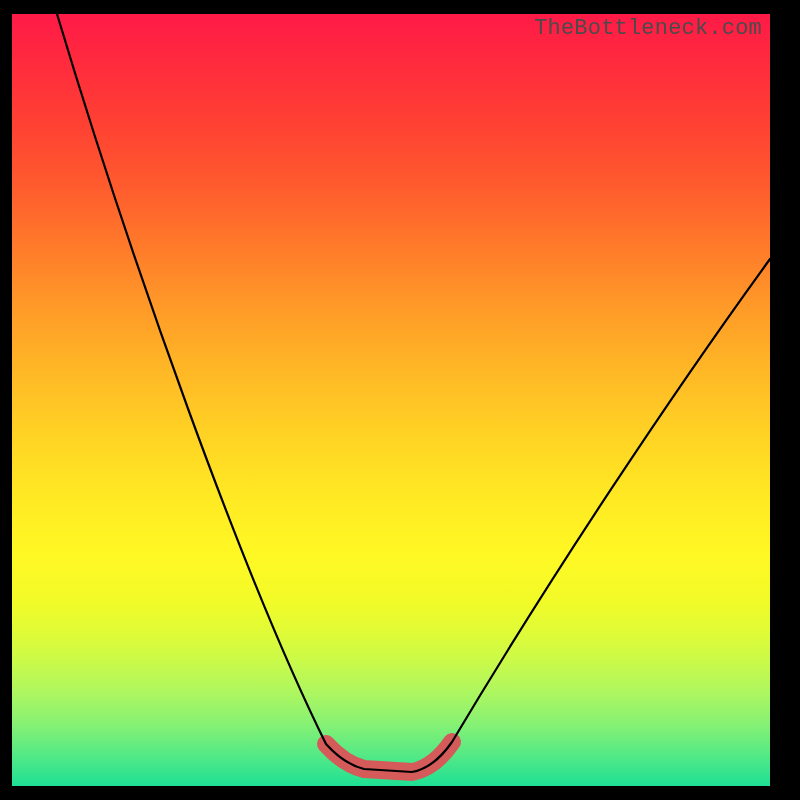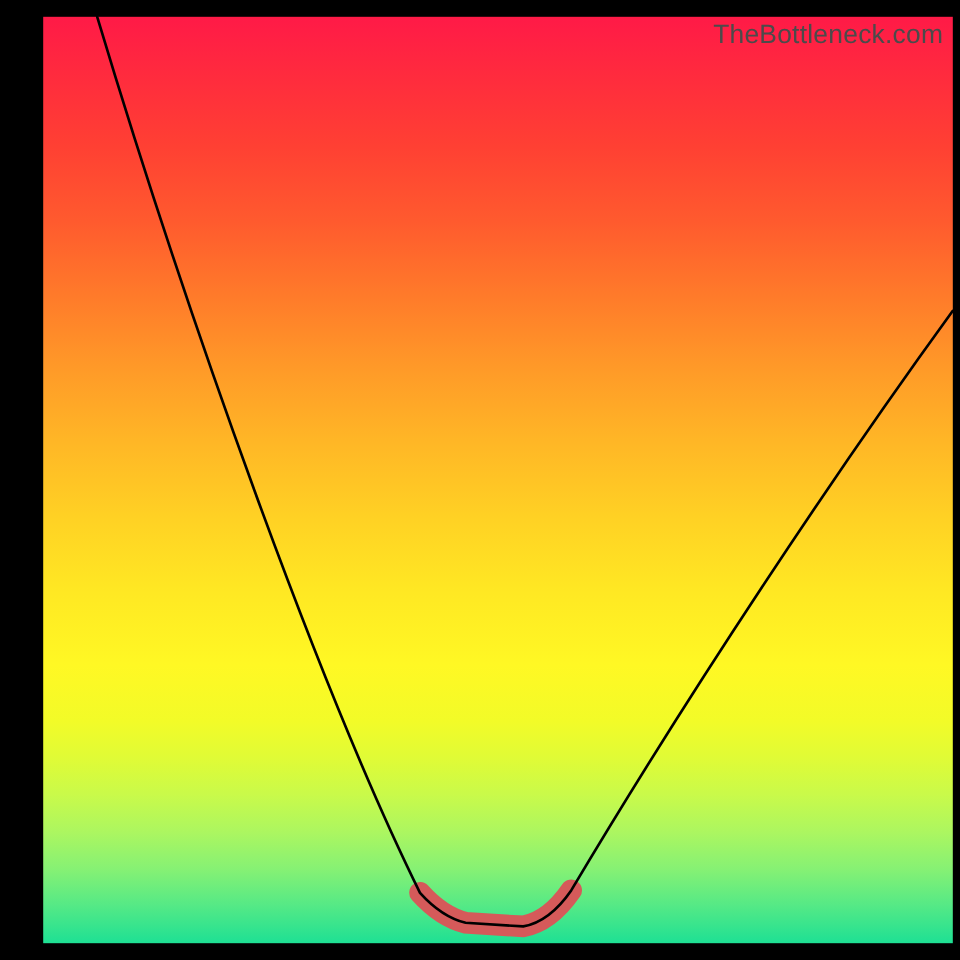--- a/index.html
+++ b/index.html
@@ -12,21 +12,21 @@
     overflow: hidden;
   }
   .stage {
     position: relative;
     width: 800px;
     height: 800px;
     background: #000;
   }
   .plot {
     position: absolute;
-    left: 36px;
+    left: 12px;
     top: 14px;
     width: 758px;
     height: 772px;
     
     background: linear-gradient(
       to bottom,
       #ff1a47 0%,
       #ff2a3e 6%,
       #ff4033 14%,
       #ff5a2e 22%,
@@ -37,20 +37,21 @@
       #ffe823 62%,
       #fff824 70%,
       #f2fb28 76%,
       #e0fb36 80%,
       #c9fa4a 84%,
       #acf660 88%,
       #86f174 92%,
       #54e986 96%,
       #1ee094 100%
     );
+    font-family: Liberation Mono, monospace;
   }
   .watermark {
     position: absolute;
     top: 2px;
     right: 8px;
     color: #4b4b4b;
     font-size: 22px;
     font-weight: 400;
     letter-spacing: 0.2px;
     user-select: none;

